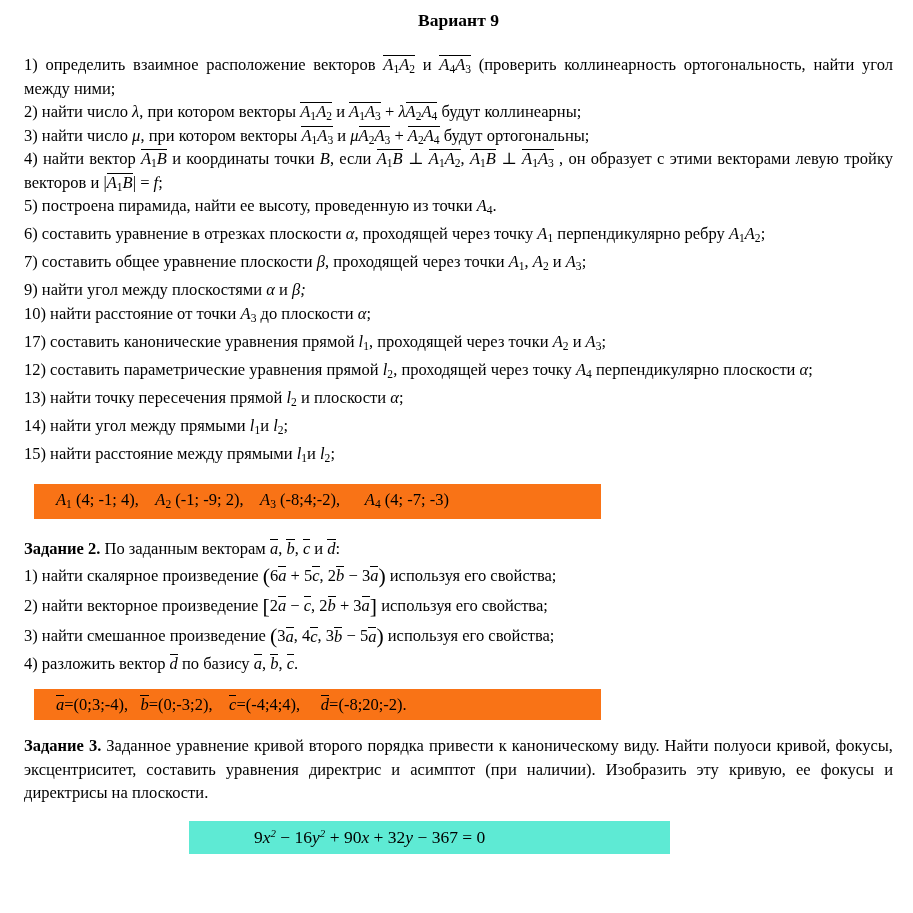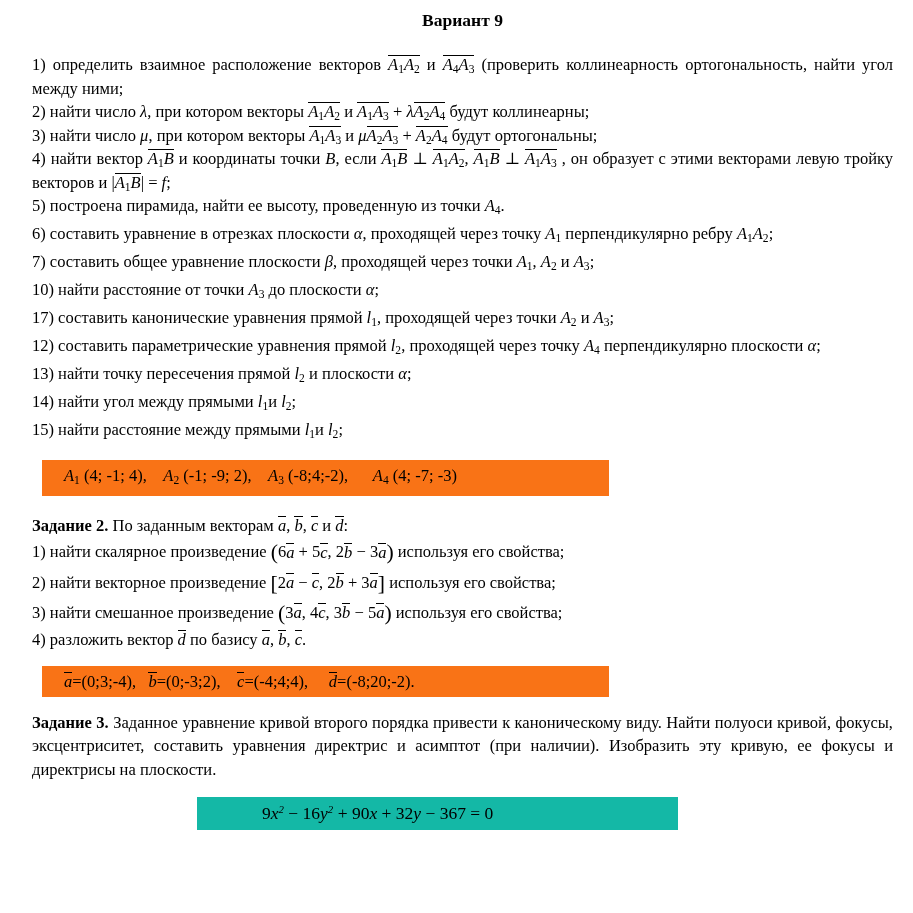--- a/index.html
+++ b/index.html
@@ -4,21 +4,21 @@
 <style>
   html, body {
     margin: 0; padding: 0;
     width: 913px; height: 913px;
     background: #ffffff;
     color: #000;
     font-family: "Liberation Serif", "DejaVu Serif", serif;
     font-size: 16.5px;
     overflow: hidden;
   }
-  .page { padding: 6px 20px 0 32px; }
+  .page { padding: 6px 20px 0 24px; }
   .title {
     text-align: center;
     font-weight: bold;
     font-size: 17.5px;
     margin: 4px 0 22px 0;
   }
   p.line {
     margin: 0;
     text-align: justify;
     line-height: 23.5px;
@@ -38,21 +38,21 @@
     background: #f97316;
     line-height: 21px;
     padding: 5px 0 5px 22px;
     margin: 14px 0 18px 10px;
     width: 545px;
     white-space: pre-wrap;
   }
   .strip-vectors { margin-bottom: 14px; }
   .para3 { margin: 14px 0 0 0; text-align: justify; line-height: 23.5px; }
   .equation-strip {
-    background: #14b8a6;
+    background: #5eead4;
     margin: 16px 0 0 165px;
     width: 416px;
     padding: 6px 0 6px 65px;
     font-size: 17.5px;
     white-space: pre-wrap;
   }
   section { margin: 0; }
   .task2-section { margin-top: 0; }
 </style>
 </head>
@@ -63,20 +63,21 @@
   <div class="title">Вариант 9</div>
 
   <section>
     <p class="line"><span>1) определить взаимное расположение векторов </span><span class="f-ov"><span class="f-i">A</span><span class="f-sub">1</span><span class="f-i">A</span><span class="f-sub">2</span></span><span> и </span><span class="f-ov"><span class="f-i">A</span><span class="f-sub">4</span><span class="f-i">A</span><span class="f-sub">3</span></span><span> (проверить коллинеарность ортогональность, найти угол между ними;</span></p>
     <p class="line"><span>2) найти число </span><span class="f-i">λ</span><span>, при котором векторы </span><span class="f-ov"><span class="f-i">A</span><span class="f-sub">1</span><span class="f-i">A</span><span class="f-sub">2</span></span><span> и </span><span class="f-ov"><span class="f-i">A</span><span class="f-sub">1</span><span class="f-i">A</span><span class="f-sub">3</span></span><span> + </span><span class="f-i">λ</span><span class="f-ov"><span class="f-i">A</span><span class="f-sub">2</span><span class="f-i">A</span><span class="f-sub">4</span></span><span> будут коллинеарны;</span></p>
     <p class="line"><span>3) найти число </span><span class="f-i">μ</span><span>, при котором векторы </span><span class="f-ov"><span class="f-i">A</span><span class="f-sub">1</span><span class="f-i">A</span><span class="f-sub">3</span></span><span> и </span><span class="f-i">μ</span><span class="f-ov"><span class="f-i">A</span><span class="f-sub">2</span><span class="f-i">A</span><span class="f-sub">3</span></span><span> + </span><span class="f-ov"><span class="f-i">A</span><span class="f-sub">2</span><span class="f-i">A</span><span class="f-sub">4</span></span><span> будут ортогональны;</span></p>
     <p class="line"><span>4) найти вектор </span><span class="f-ov"><span class="f-i">A</span><span class="f-sub">1</span><span class="f-i">B</span></span><span> и координаты точки </span><span class="f-i">B</span><span>, если </span><span class="f-ov"><span class="f-i">A</span><span class="f-sub">1</span><span class="f-i">B</span></span><span> ⊥ </span><span class="f-ov"><span class="f-i">A</span><span class="f-sub">1</span><span class="f-i">A</span><span class="f-sub">2</span></span><span>, </span><span class="f-ov"><span class="f-i">A</span><span class="f-sub">1</span><span class="f-i">B</span></span><span> ⊥ </span><span class="f-ov"><span class="f-i">A</span><span class="f-sub">1</span><span class="f-i">A</span><span class="f-sub">3</span></span><span> , он образует с этими векторами левую тройку векторов и |</span><span class="f-ov"><span class="f-i">A</span><span class="f-sub">1</span><span class="f-i">B</span></span><span>| = </span><span class="f-i">f</span><span>;</span></p>
     <p class="line"><span>5) построена пирамида, найти ее высоту, проведенную из точки </span><span class="f-i">A</span><span class="f-sub">4</span><span>.</span></p>
     <p class="line"><span>6) составить уравнение в отрезках плоскости </span><span class="f-i">α</span><span>, проходящей через точку </span><span class="f-i">A</span><span class="f-sub">1</span><span> перпендикулярно ребру </span><span class="f-i">A</span><span class="f-sub">1</span><span class="f-i">A</span><span class="f-sub">2</span><span>;</span></p>
     <p class="line"><span>7) составить общее уравнение плоскости </span><span class="f-i">β</span><span>, проходящей через точки </span><span class="f-i">A</span><span class="f-sub">1</span><span>, </span><span class="f-i">A</span><span class="f-sub">2</span><span> и </span><span class="f-i">A</span><span class="f-sub">3</span><span>;</span></p>
+    <p class="line"><span>9) найти угол между плоскостями </span><span class="f-i">α</span><span> и </span><span class="f-i">β;</span></p>
     <p class="line"><span>10) найти расстояние от точки </span><span class="f-i">A</span><span class="f-sub">3</span><span> до плоскости </span><span class="f-i">α</span><span>;</span></p>
     <p class="line"><span>17) составить канонические уравнения прямой </span><span class="f-i">l</span><span class="f-sub">1</span><span>, проходящей через точки </span><span class="f-i">A</span><span class="f-sub">2</span><span> и </span><span class="f-i">A</span><span class="f-sub">3</span><span>;</span></p>
     <p class="line"><span>12) составить параметрические уравнения прямой </span><span class="f-i">l</span><span class="f-sub">2</span><span>, проходящей через точку </span><span class="f-i">A</span><span class="f-sub">4</span><span> перпендикулярно плоскости </span><span class="f-i">α</span><span>;</span></p>
     <p class="line"><span>13) найти точку пересечения прямой </span><span class="f-i">l</span><span class="f-sub">2</span><span> и плоскости </span><span class="f-i">α</span><span>;</span></p>
     <p class="line"><span>14) найти угол между прямыми </span><span class="f-i">l</span><span class="f-sub">1</span><span>и </span><span class="f-i">l</span><span class="f-sub">2</span><span>;</span></p>
     <p class="line"><span>15) найти расстояние между прямыми </span><span class="f-i">l</span><span class="f-sub">1</span><span>и </span><span class="f-i">l</span><span class="f-sub">2</span><span>;</span></p>
     <div class="data-strip"><span class="f-i">A</span><span class="f-sub">1</span><span> (4; -1; 4),    </span><span class="f-i">A</span><span class="f-sub">2</span><span> (-1; -9; 2),    </span><span class="f-i">A</span><span class="f-sub">3</span><span> (-8;4;-2),      </span><span class="f-i">A</span><span class="f-sub">4</span><span> (4; -7; -3)</span></div>
   </section>
 
   <section class="task2-section">

